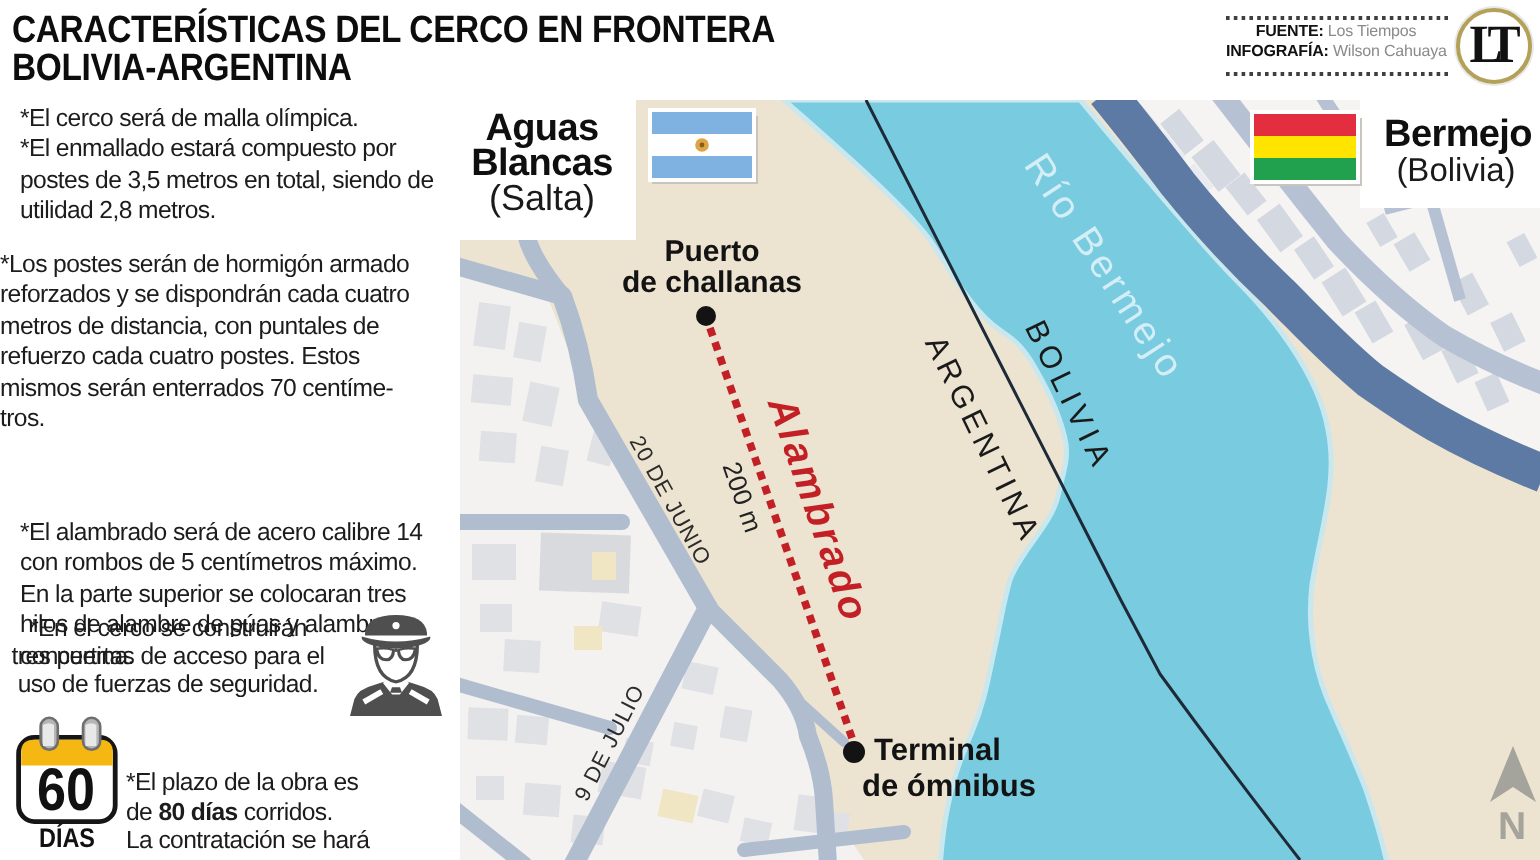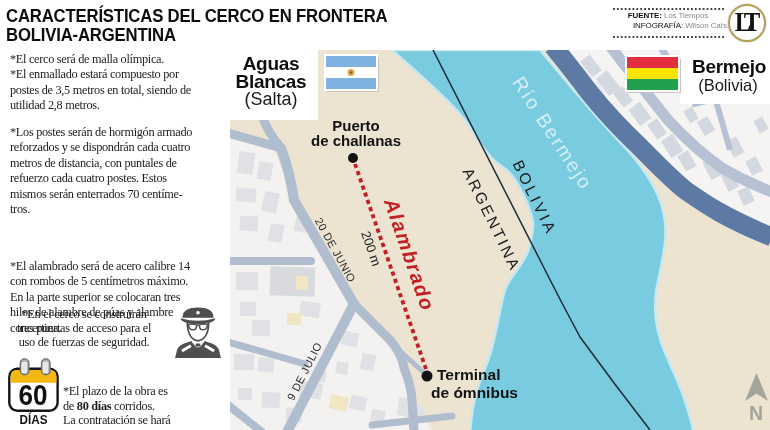--- a/index.html
+++ b/index.html
@@ -1,41 +1,41 @@
 <!DOCTYPE html>
 <html><head>
 <meta charset="utf-8">
 <style>
   html,body{margin:0;padding:0;}
   body{width:770px;height:430px;position:relative;background:#ffffff;font-family:"Liberation Sans",sans-serif;overflow:hidden;}
   .abs{position:absolute;}
-  .para{font-size:12.3px;line-height:15.4px;color:#1c1c1c;letter-spacing:-0.3px;white-space:nowrap;font-family:Liberation Serif, serif;}
+  .para{font-size:12.3px;line-height:15.4px;color:#1c1c1c;letter-spacing:-0.3px;white-space:nowrap;}
 </style>
 </head>
 <body>
 
 <div class="abs" style="left:6px;top:6px;font-size:19px;font-weight:bold;color:#0d0d0d;line-height:19px;letter-spacing:-0.2px;transform:scaleX(0.88);transform-origin:0 0;white-space:nowrap;">CARACTERÍSTICAS DEL CERCO EN FRONTERA<br>BOLIVIA-ARGENTINA</div>
 
 <svg class="abs" style="left:612px;top:7px;" width="113" height="32" viewBox="0 0 113 32">
     <line x1="1" y1="2" x2="112" y2="2" stroke="#3f3f3f" stroke-width="2" stroke-dasharray="1.8 2.1"></line>
     <line x1="1" y1="30" x2="112" y2="30" stroke="#3f3f3f" stroke-width="2" stroke-dasharray="1.8 2.1"></line>
   </svg>
 <div class="abs" style="left:613px;top:11px;width:110px;text-align:center;font-size:8px;letter-spacing:-0.1px;line-height:10px;color:#8a8a8a;white-space:nowrap;">
 <span style="color:#111;font-weight:bold;">FUENTE:</span> Los Tiempos<br>
-<span style="color:#111;font-weight:normal;margin-left:20px;">INFOGRAFÍA:</span> Wilson Cahuaya
+<span style="color:#111;font-weight:bold;">INFOGRAFÍA:</span> Wilson Cahuaya
 </div>
 
 <div class="abs" style="left:728px;top:4px;width:34px;height:34px;border-radius:50%;background:#fff;border:2px solid #b3a158;box-shadow:0 0 0 1px #e8e8e8;text-align:center;">
 <span style="font-family:'Liberation Serif',serif;font-weight:bold;font-size:27px;line-height:33px;color:#111;position:absolute;left:4px;top:0;transform:scaleX(0.92);">L</span>
     <span style="font-family:'Liberation Serif',serif;font-weight:bold;font-size:27px;line-height:33px;color:#111;position:absolute;left:13px;top:0;transform:scaleX(0.92);">T</span>
 </div>
 
 <div class="abs para" style="left:10px;top:52px;">*El cerco será de malla olímpica.<br>*El enmallado estará compuesto por<br>postes de 3,5 metros en total, siendo de<br>utilidad 2,8 metros.</div>
 
-<div class="abs para" style="left:10px;top:125px;">*Los postes serán de hormigón armado<br>reforzados y se dispondrán cada cuatro<br>metros de distancia, con puntales de<br>refuerzo cada cuatro postes. Estos<br>mismos serán enterrados 70 centíme-<br>tros.</div>
+<div class="abs para" style="left:0;top:125px;">*Los postes serán de hormigón armado<br>reforzados y se dispondrán cada cuatro<br>metros de distancia, con puntales de<br>refuerzo cada cuatro postes. Estos<br>mismos serán enterrados 70 centíme-<br>tros.</div>
 
 <div class="abs para" style="left:10px;top:227px;margin-top:32px;">*El alambrado será de acero calibre 14<br>con rombos de 5 centímetros máximo.<br>En la parte superior se colocaran tres<br>hilos de alambre de púas y alambre<br>concertina.</div>
 
 <div class="abs para" style="left:2px;top:307px;width:164px;line-height:14px;text-align:center;">*En el cerco se construirán<br>tres puertas de acceso para el<br>uso de fuerzas de seguridad.</div>
 
 <svg class="abs" style="left:173px;top:303px;" width="50" height="55" viewBox="0 0 50 55">
   <g fill="#4f4f4f">
     <path d="M2,55 L4.2,46.5 Q6.2,41.5 14,39.5 L21,37.3 L29,37.3 L36,39.5 Q43.8,41.5 45.8,46.5 L48,55 Z"></path>
     <path d="M18.5,38.5 L25,46.8 L31.5,38.5 L29,35.5 L21,35.5 Z" fill="#ffffff"></path>
     <path d="M23,40.6 L27,40.6 L28,43.4 L22,43.4 Z"></path>

